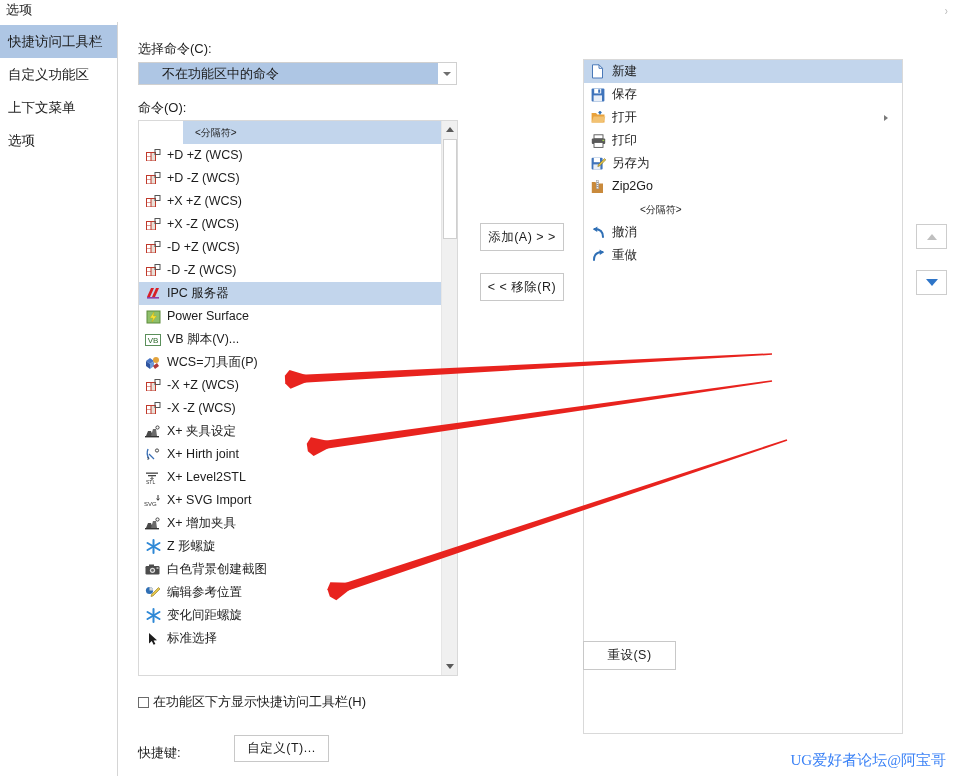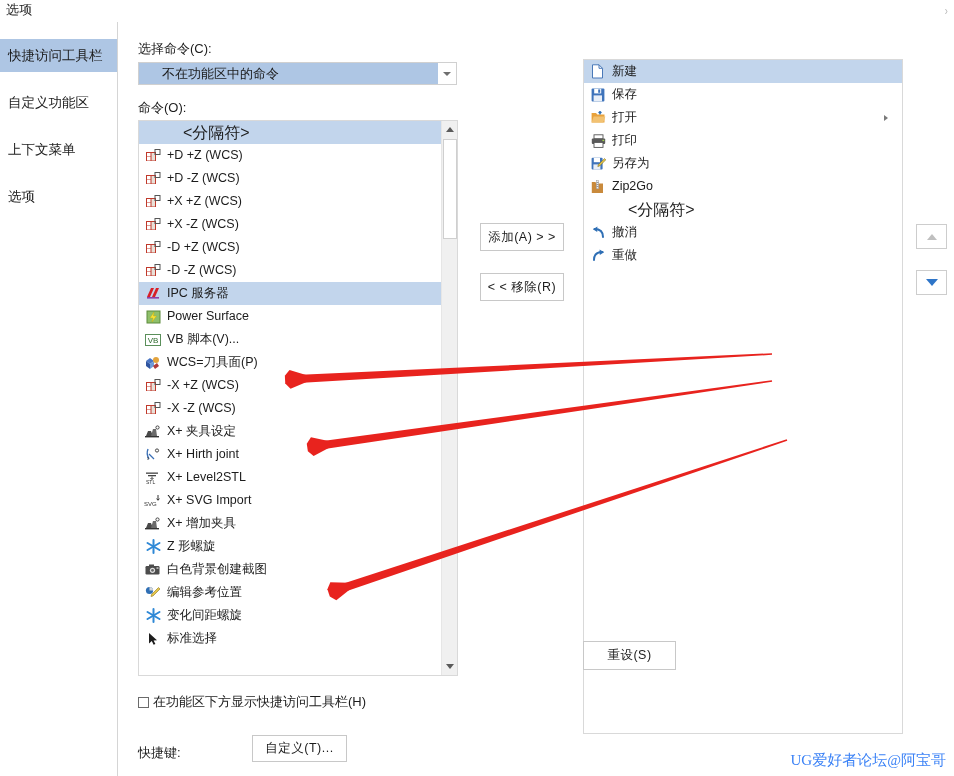--- a/index.html
+++ b/index.html
@@ -41,21 +41,20 @@
     border-right: 1px solid #d5d5d5;
   }
   .side-item {
     height: 33px;
     display: flex;
     align-items: center;
     padding-left: 8px;
     font-size: 13.5px;
     color: #1c1c1c;
     white-space: nowrap;
-    margin-top: 14px;
   }
   .side-item.sel {
     background: #aec6e4;
   }
   .side-spacer { height: 3px; }
 
   
   .main {
     position: absolute;
     left: 118px; top: 22px;
@@ -130,21 +129,21 @@
     height: 23px;
     display: flex;
     align-items: center;
     padding-left: 4px;
     font-size: 12.5px;
     color: #1c1c1c;
     white-space: nowrap;
     position: relative;
   }
   .row.sel { background: #c2d5ec; }
-  .row.sep { padding-left: 44px; font-size: 16px; }
+  .row.sep { padding-left: 12px; font-size: 10px; margin-left: 44px; }
   .row .ico {
     width: 20px; height: 17px;
     margin-right: 4px;
     flex: 0 0 20px;
     display: flex;
     align-items: center;
     justify-content: center;
   }
   .row .txt { line-height: 1; }
   .submenu-arrow {
@@ -201,21 +200,21 @@
     color: #1c1c1c;
     display: flex;
     align-items: center;
     justify-content: center;
     white-space: nowrap;
     letter-spacing: .5px;
   }
   #btn-add    { left: 362px; top: 201px; width: 84px; height: 28px; }
   #btn-remove { left: 362px; top: 251px; width: 84px; height: 28px; }
   #btn-reset  { left: 465px; top: 619px; width: 93px; height: 29px; }
-  #btn-custom { left: 134px; top: 713px; width: 95px; height: 27px; }
+  #btn-custom { left: 116px; top: 713px; width: 95px; height: 27px; }
 
   .mv-btn {
     position: absolute;
     width: 31px; height: 25px;
     border: 1px solid #cdcdcd;
     background: #ffffff;
     display: flex;
     align-items: center;
     justify-content: center;
   }

